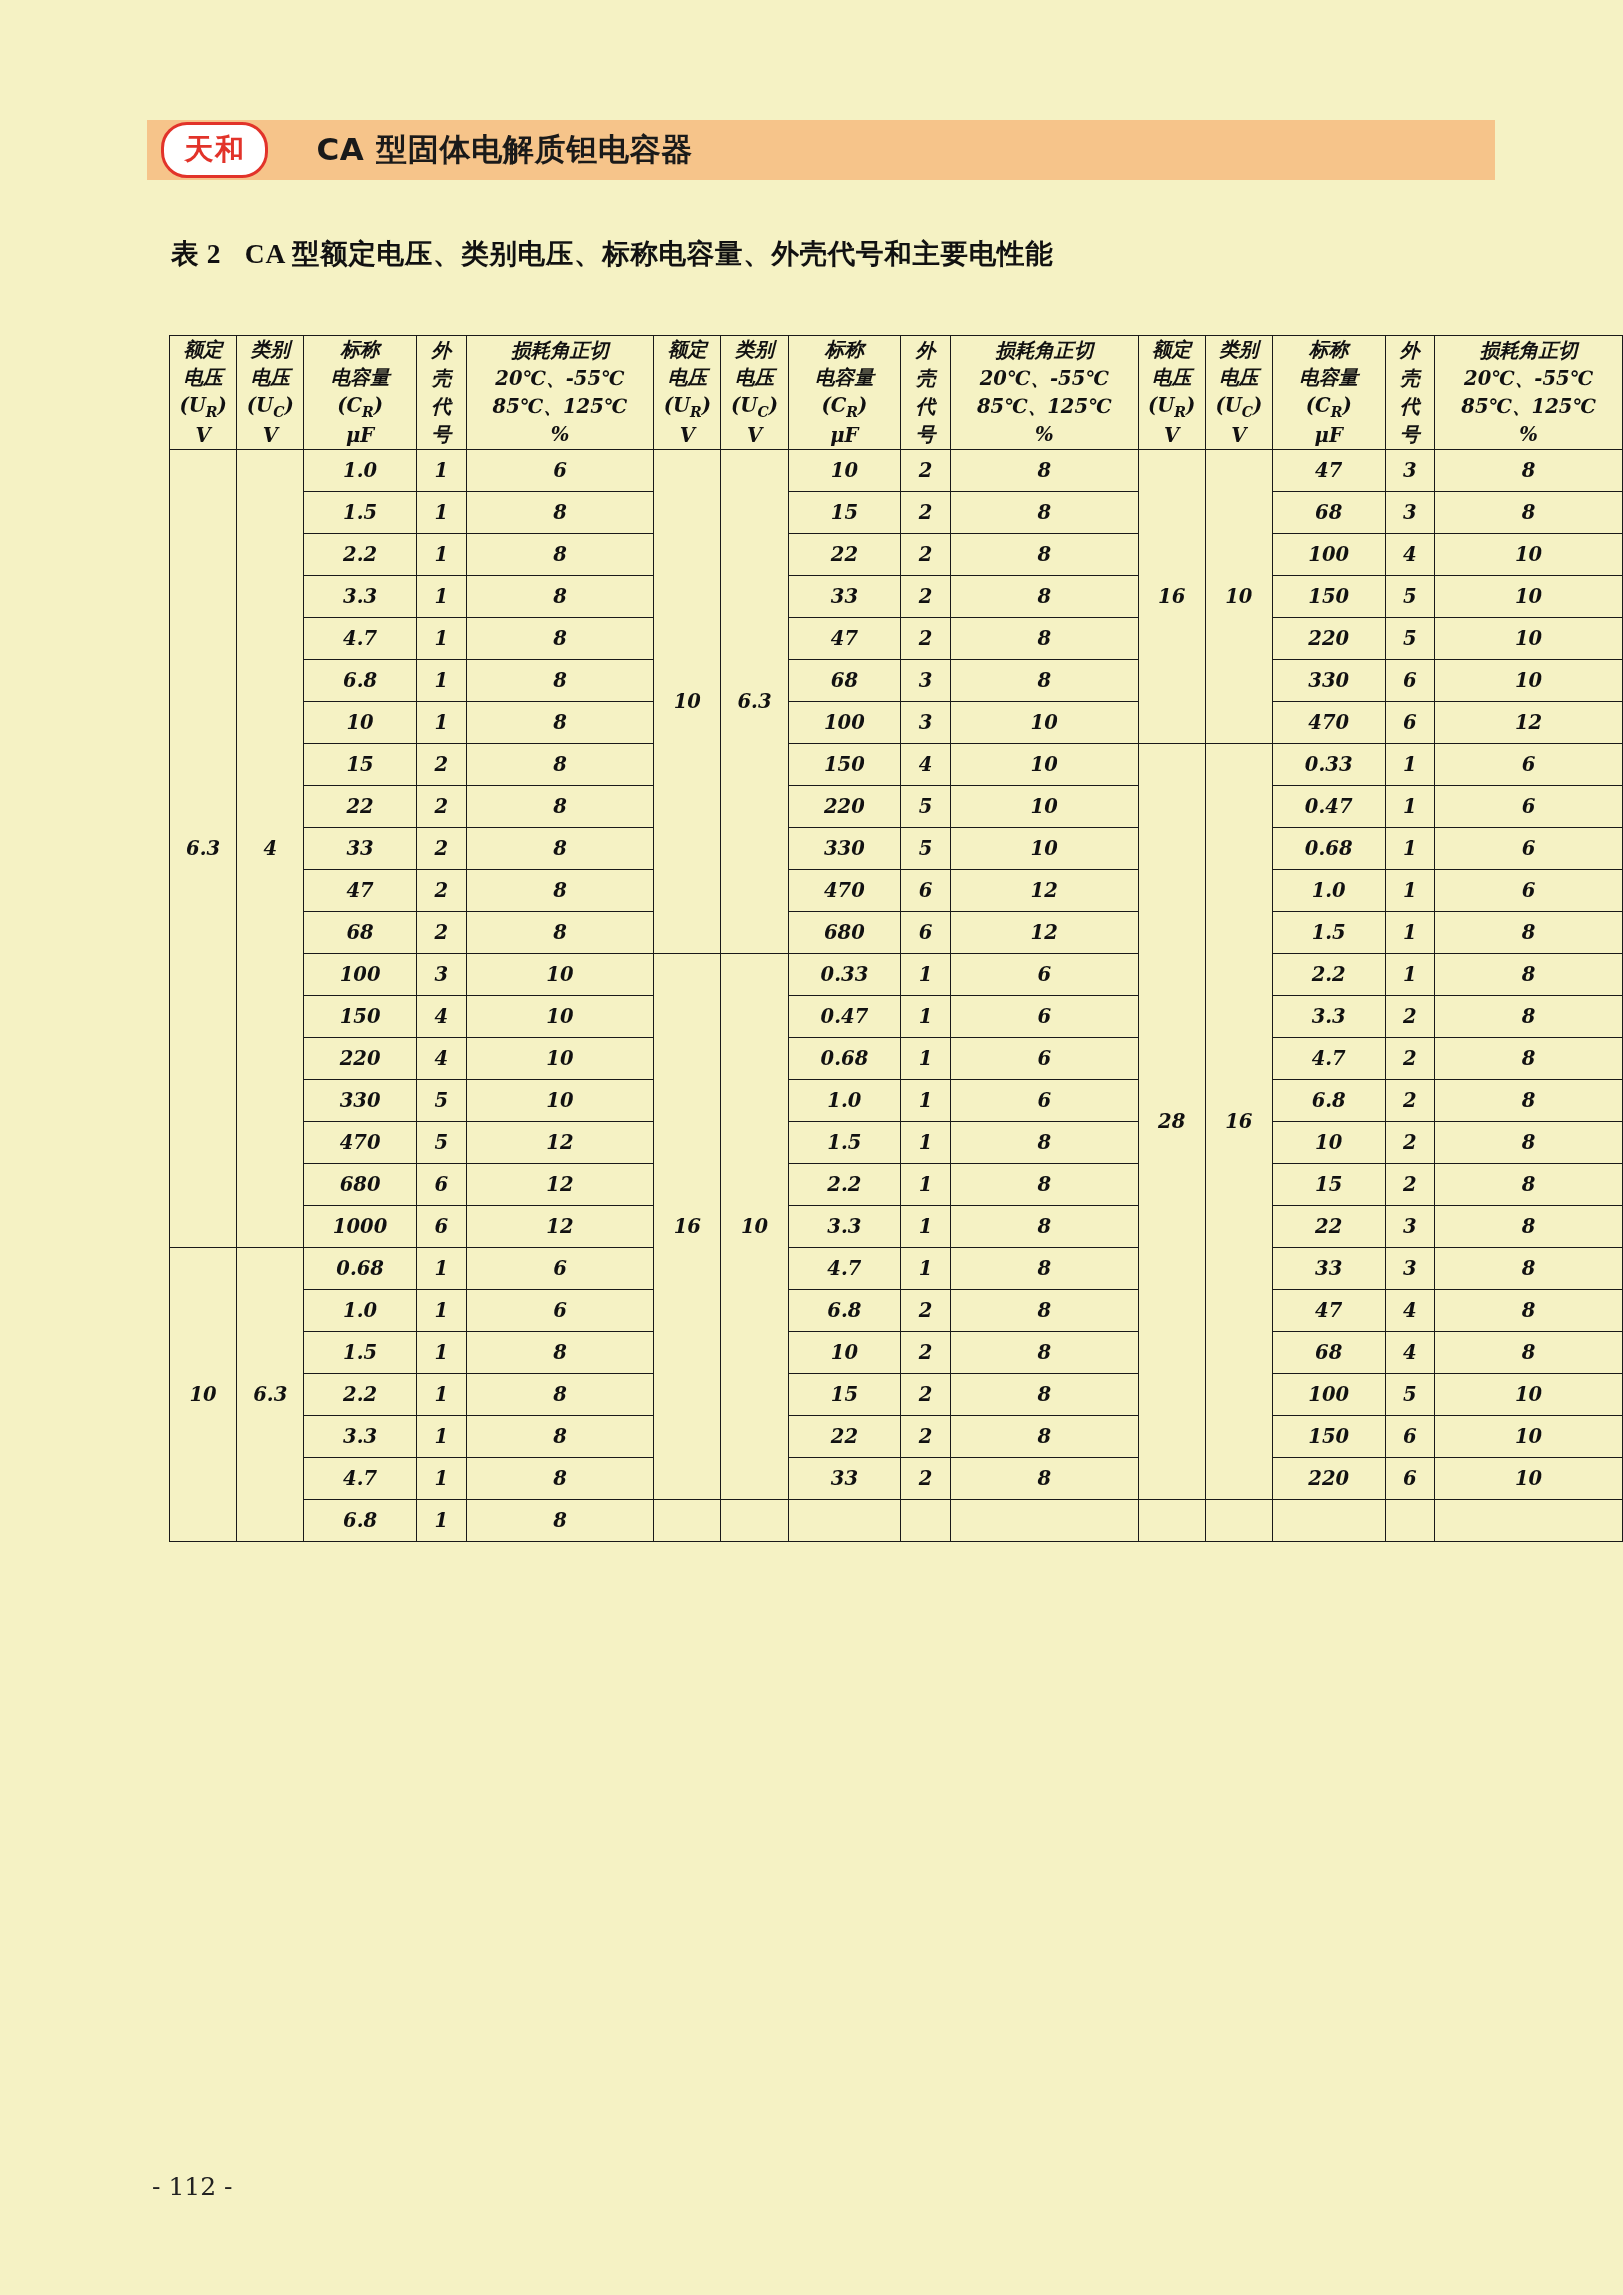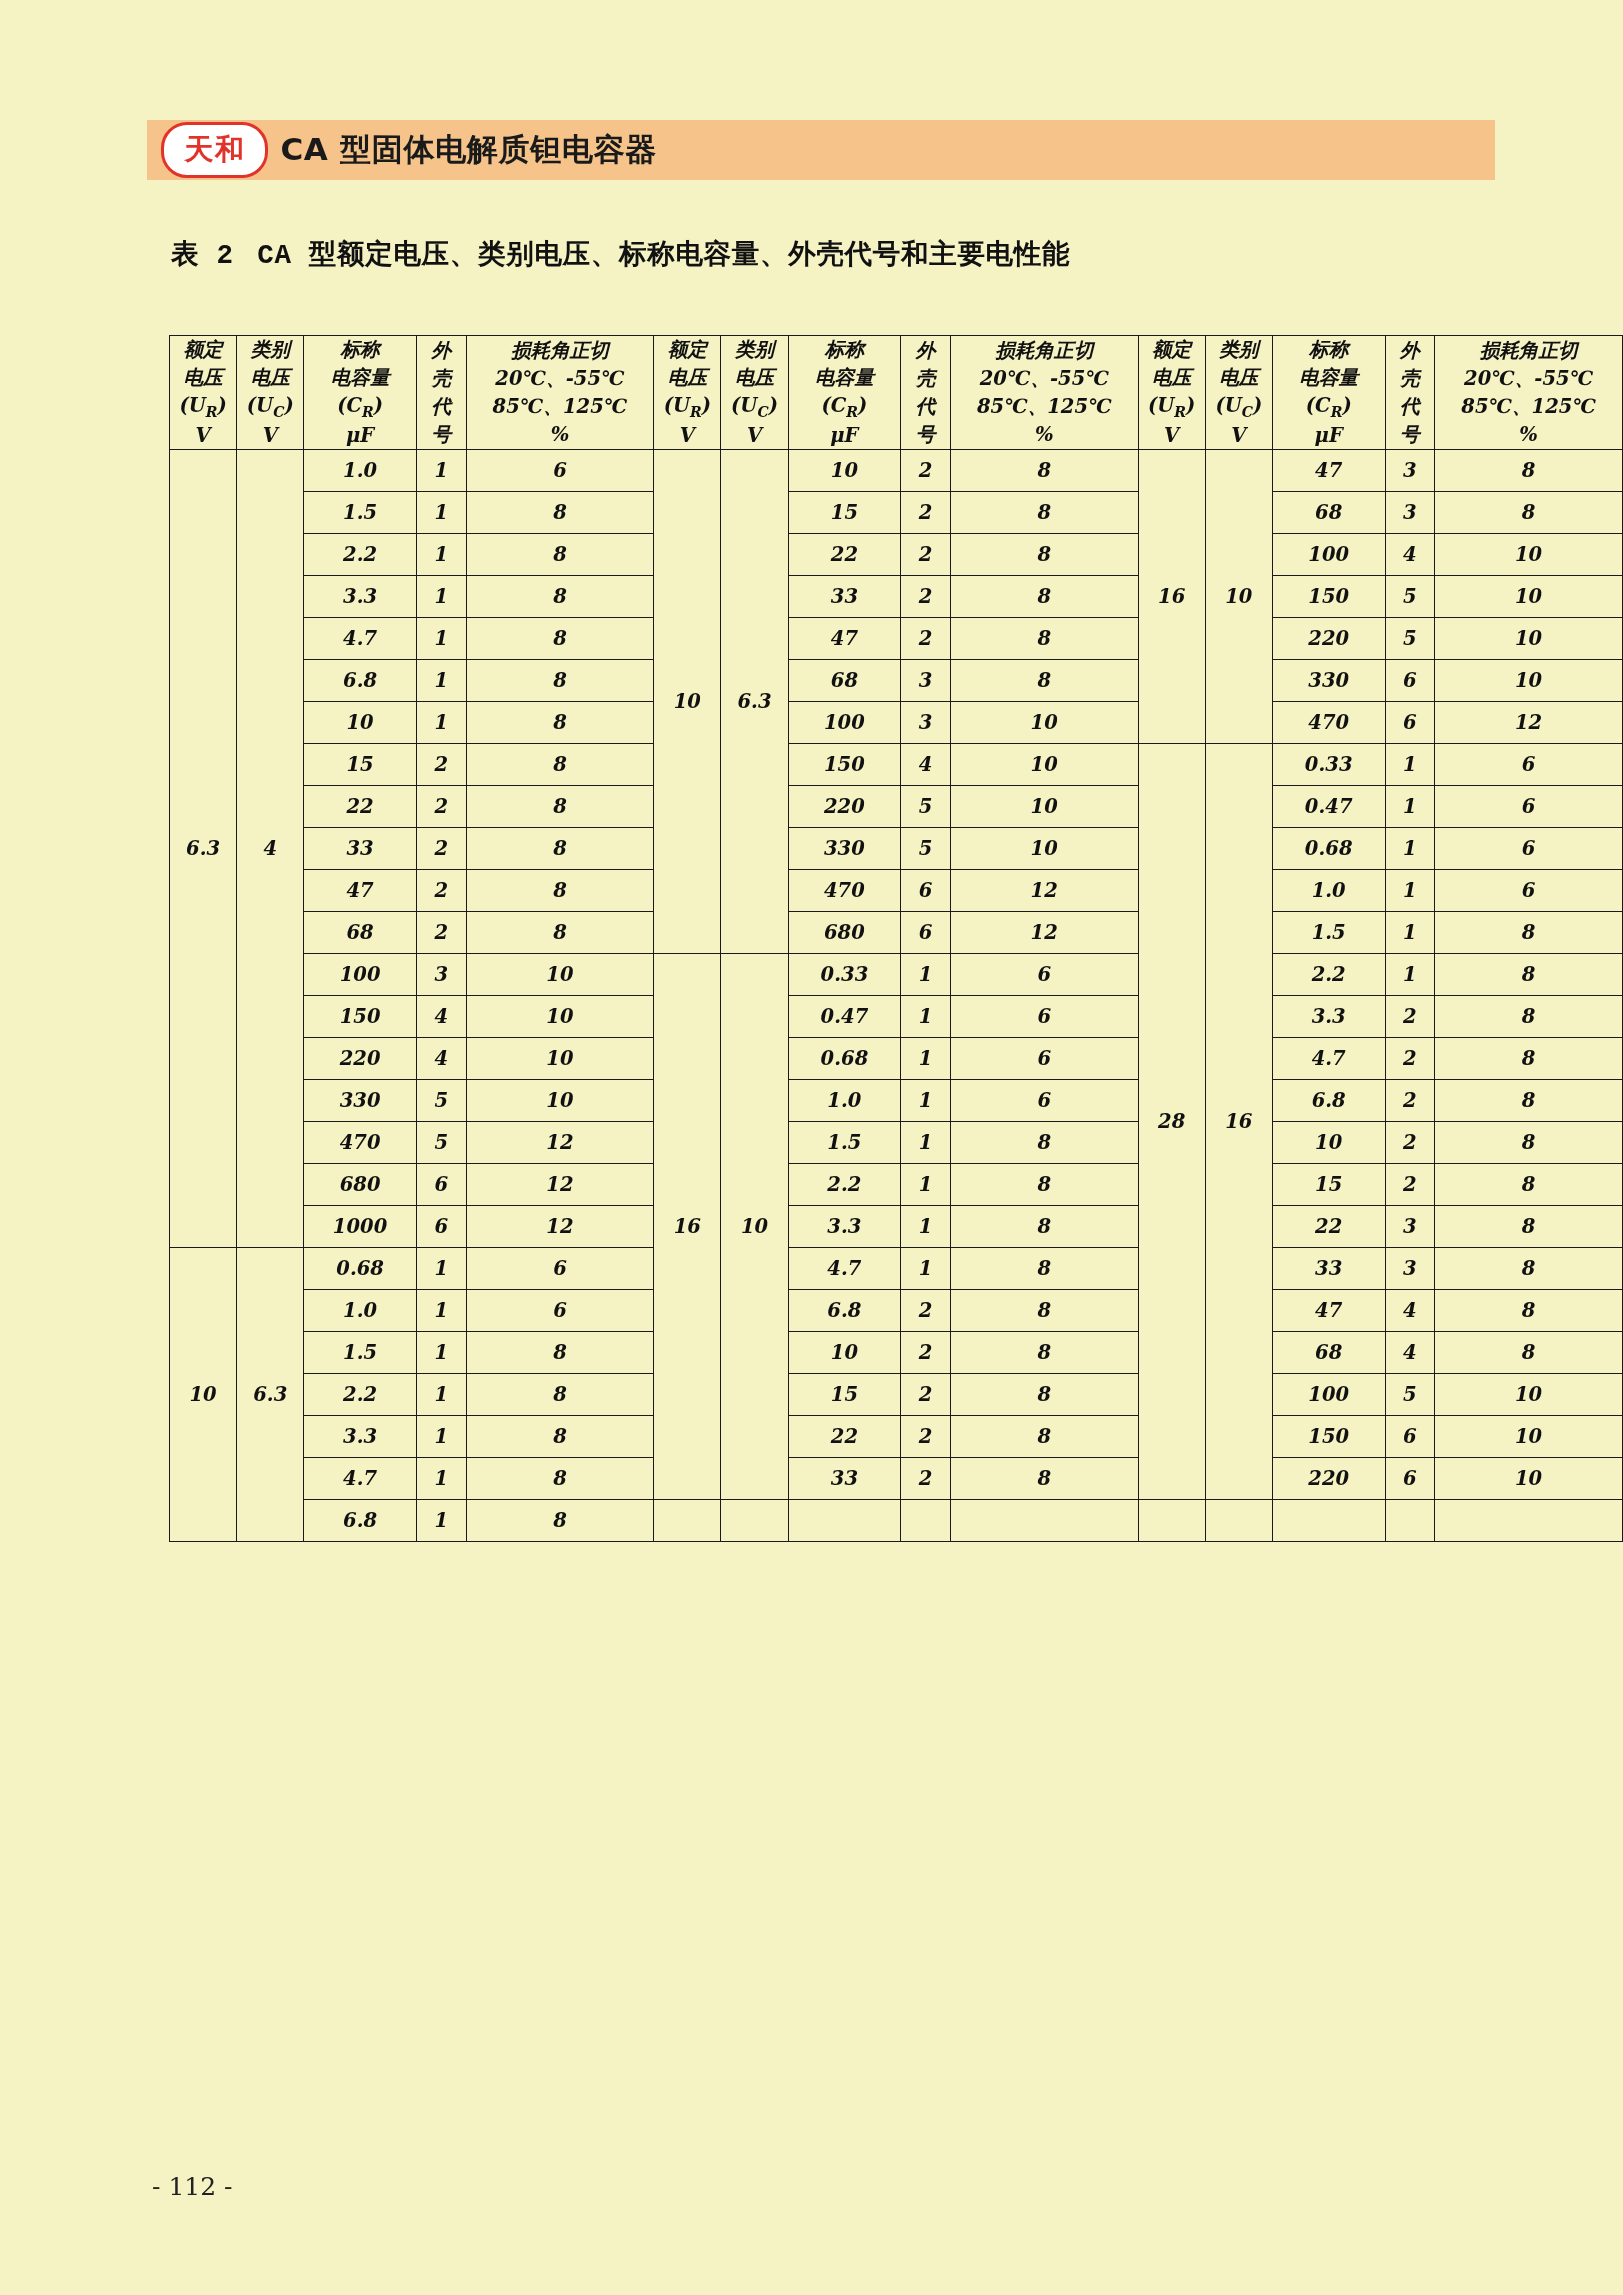--- a/index.html
+++ b/index.html
@@ -44,36 +44,36 @@
     align-items: center;
     justify-content: center;
     color: #e2332a;
     font-size: 29px;
     font-weight: bold;
     letter-spacing: 1.3px;
     font-family: "DejaVu Sans", sans-serif;
     text-align: right;
   }
   .header-title {
-    margin-left: 12px;
+    margin-left: 48px;
     font-size: 31px;
     font-weight: bold;
     color: #1a1a1a;
     letter-spacing: 0.7px;
     font-family: "DejaVu Sans", sans-serif;
   }
   .table-caption {
     position: absolute;
     left: 171px;
     top: 236px;
     font-size: 27.5px;
     font-weight: bold;
     color: #111;
     letter-spacing: 0.7px;
-    font-family: Liberation Mono, monospace;
+    font-family: Liberation Serif, serif;
   }
   .table-caption .cap-num { margin-right: 23.6px; }
 
   
   table.maintable {
     position: absolute;
     left: 169px;
     top: 335px;
     border-collapse: collapse;
     table-layout: fixed;

